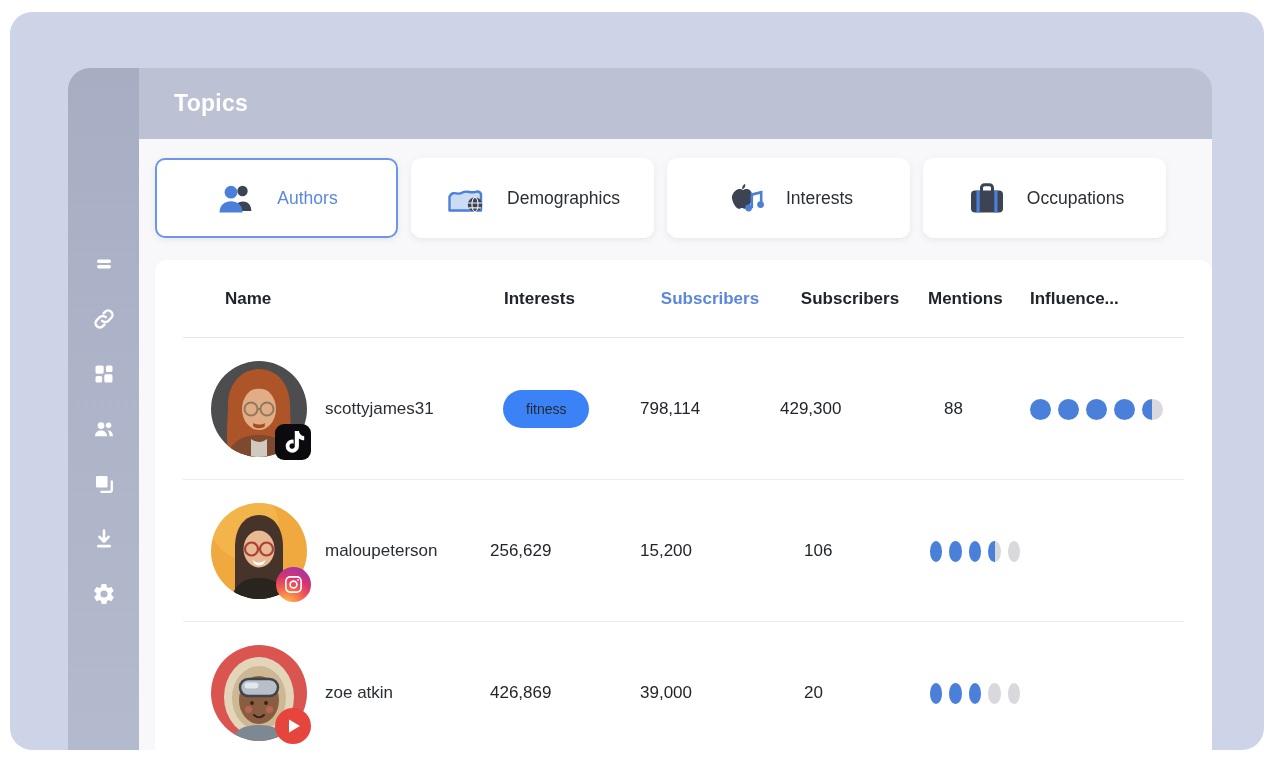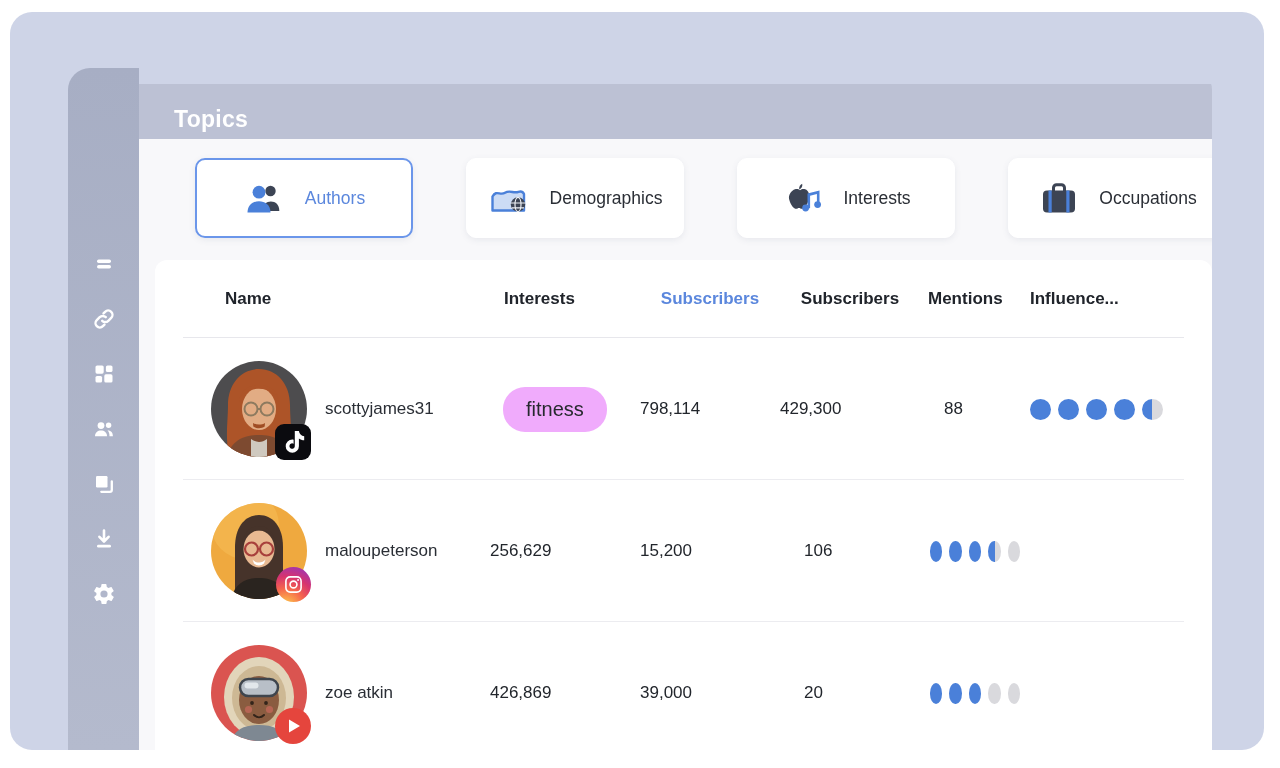--- a/index.html
+++ b/index.html
@@ -12,32 +12,32 @@
             border-radius:22px 22px 0 0; overflow:hidden; }
 
   .sidebar { position:absolute; left:0; top:0; bottom:0; width:71px;
              background:linear-gradient(180deg,#a7aec4 0%,#b4bacd 100%);
              display:flex; flex-direction:column; align-items:center;
              padding-top:183px; gap:29px; }
   .side-btn { width:26px; height:26px; display:flex; align-items:center; justify-content:center;
               cursor:pointer; }
   .side-btn svg { width:24px; height:24px; }
 
-  .w-header { position:absolute; left:71px; top:16px; right:0; height:71px;
+  .w-header { position:absolute; left:71px; top:0; right:0; height:71px;
               background:#bcc1d4; display:flex; align-items:center; padding-left:35px; }
   .w-title { color:#ffffff; font-size:23px; font-weight:700; letter-spacing:.3px; }
 
   .content { position:absolute; left:71px; top:71px; right:0; bottom:0;
              background:#f8f8fa; }
 
   .tabs { position:absolute; left:16px; top:19px; display:flex; gap:13px; }
-  .tab { width:218px; height:80px; background:#ffffff; border:1px solid #ffffff;
+  .tab { width:243px; height:80px; background:#ffffff; border:1px solid #ffffff;
          border-radius:10px; display:flex; align-items:center; justify-content:center;
          gap:18px; font-family:"Liberation Sans",sans-serif; font-size:17.5px; color:#2a2e35;
-         box-shadow:0 2px 6px rgba(90,100,130,.10); cursor:pointer;margin-left:40px; }
+         box-shadow:0 2px 6px rgba(90,100,130,.10); cursor:pointer; }
   .tab.active { border:2px solid #6b96ea; color:#5b87dd; }
   .tab-ico { width:44px; height:36px; display:flex; align-items:center; justify-content:center; }
 
   .table-card { position:absolute; left:16px; top:121px; right:0; bottom:0;
                 background:#ffffff; border-radius:12px 12px 0 0; }
 
   .grid-row { display:grid; grid-template-columns:335px 150px 140px 140px 100px 1fr;
               align-items:center; position:relative; }
   .grid-row::after { content:""; position:absolute; left:28px; right:28px; bottom:0;
                      height:1px; background:#ececf0; }
@@ -59,21 +59,21 @@
   .badge { position:absolute; right:-4px; bottom:-3px; width:36px; height:36px;
            display:flex; align-items:center; justify-content:center; }
   .badge svg { width:36px; height:36px; display:block; }
   .badge.instagram { width:35px; height:35px; border-radius:50%;
       background:radial-gradient(circle at 28% 115%, #fdc24b 8%, #f5654d 40%, #d6336f 65%, #9b36b7 92%); }
   .badge.instagram svg { width:19px; height:19px; }
 
   .uname { color:#2a2e35; }
 
   .td-int { display:flex; flex-direction:column; align-items:flex-start; gap:14px; padding-left:13px; }
-  .pill { background:#f0abfc; border-radius:22px; padding:11px 23px; font-size:20px; color:#26292e; }
+  .pill { background:#3b82f6; border-radius:22px; padding:11px 23px; font-size:14px; color:#26292e; }
 
   .td-eng, .td-sub { }
   .td-men { padding-left:24px; }
   .td-inf { padding-left:10px; }
 
   .dots { display:flex; gap:7px; align-items:center; }
   .dot { width:21px; height:21px; border-radius:50%; }
   .dot.full  { background:#4a80d9; }
   .dot.empty { background:#d9d9dd; }
   .dot.half  { background:linear-gradient(90deg,#4a80d9 50%,#d9d9dd 50%); }

